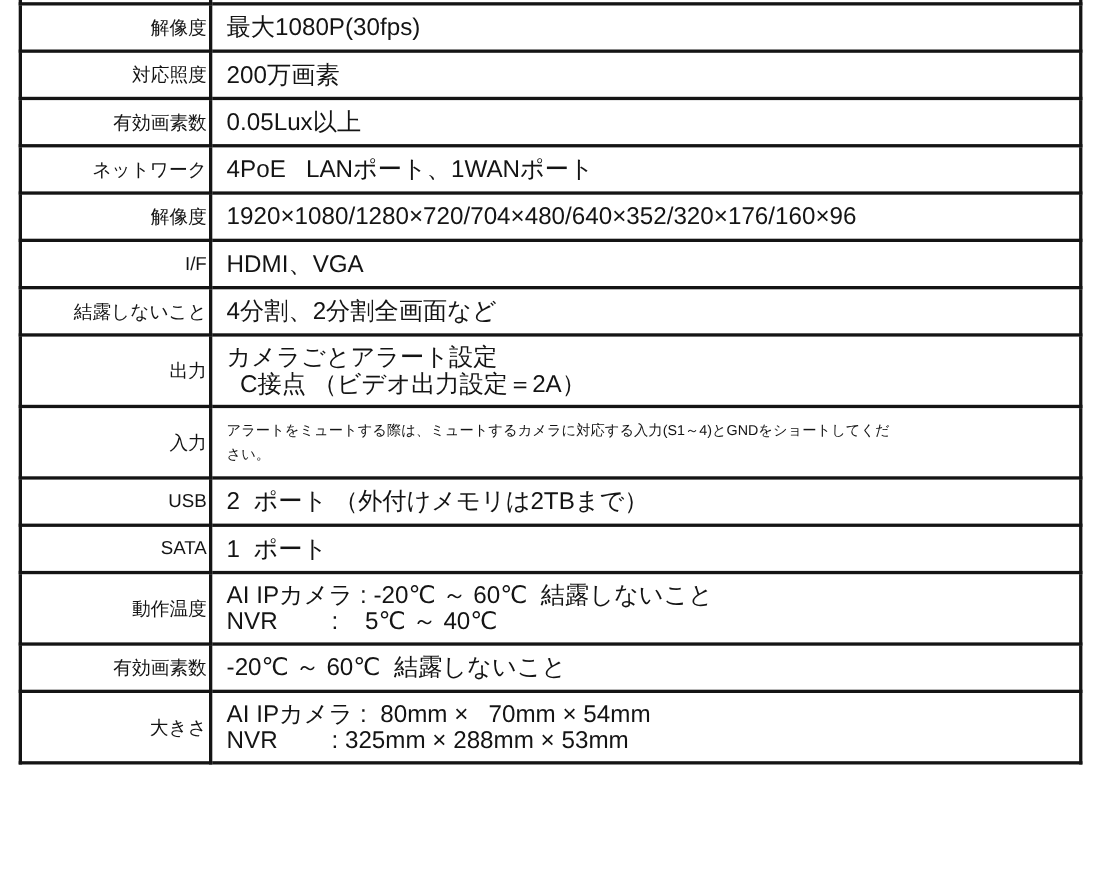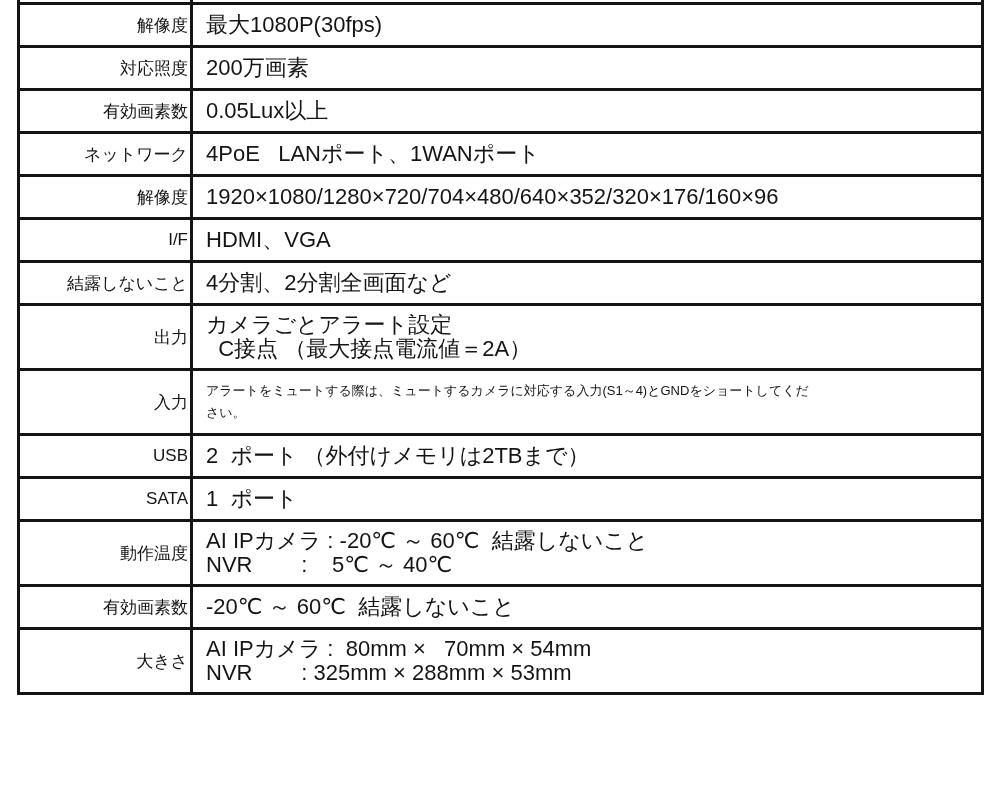--- a/index.html
+++ b/index.html
@@ -90,21 +90,21 @@
     <td class="label-cell">I/F</td>
     <td class="value-cell">HDMI、VGA</td>
   </tr>
         <tr class="spec-row row-single">
     <td class="label-cell">結露しないこと</td>
     <td class="value-cell">4分割、2分割全画面など</td>
   </tr>
         <tr class="spec-row row-tall">
     <td class="label-cell">出力</td>
     <td class="value-cell">カメラごとアラート設定
-  C接点 （最大接点電流値＝2A）</td>
+  C接点 （ビデオ出力設定＝2A）</td>
   </tr>
         <tr class="spec-row row-tall row-small">
     <td class="label-cell">入力</td>
     <td class="value-cell">アラートをミュートする際は、ミュートするカメラに対応する入力(S1～4)とGNDをショートしてくだ
 さい。</td>
   </tr>
         <tr class="spec-row row-single">
     <td class="label-cell">USB</td>
     <td class="value-cell">2  ポート （外付けメモリは2TBまで）</td>
   </tr>

